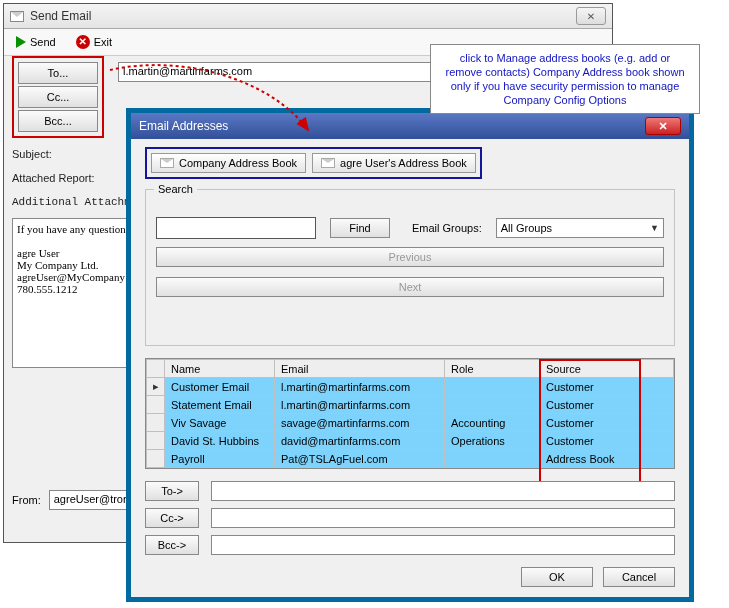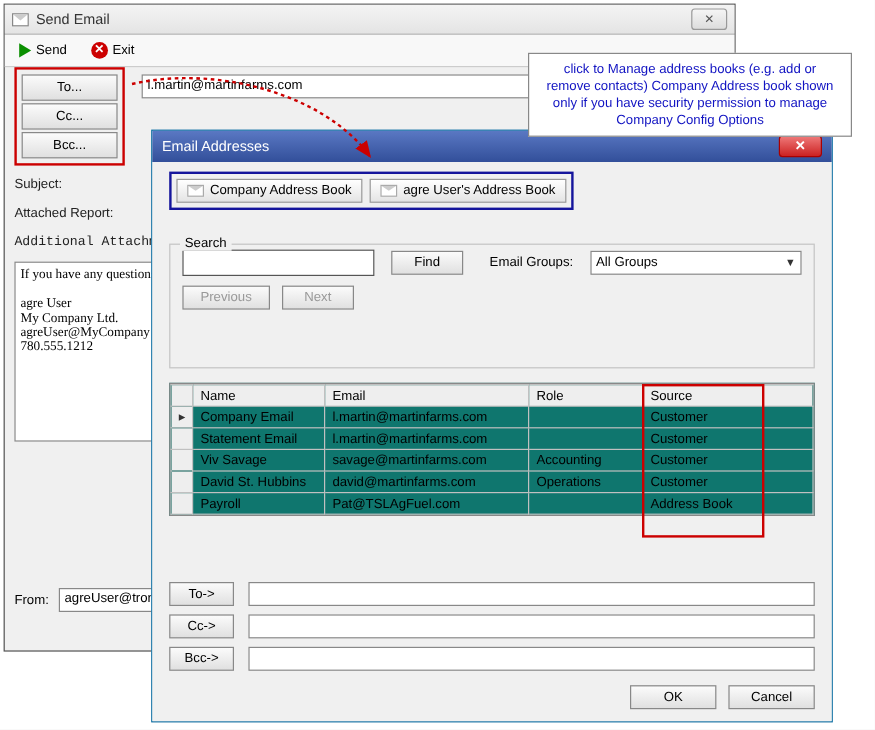--- a/index.html
+++ b/index.html
@@ -121,21 +121,21 @@
   .from-input {
     width: 380px; height: 20px;
     border: 1px solid #888;
     padding: 2px 4px;
     background: #fff;
   }
 
   
   .addr-window {
     left: 126px; top: 108px; width: 568px; height: 494px;
-    border: 1px solid #0369a1;
+    border: 5px solid #0369a1;
     z-index: 10;
   }
   .addr-title {
     background: linear-gradient(#5a78c3, #324f9a);
     color: #fff;
     padding: 4px 8px;
     display: flex; align-items: center;
     font-size: 12px;
   }
   .addr-title .envelope-icon { border-color: #ccc; }
@@ -167,23 +167,23 @@
     background: #fff; position: relative;
   }
   .mini-env::after {
     content: ''; position: absolute; top: 0; left: 0;
     border-left: 6px solid transparent;
     border-right: 6px solid transparent;
     border-top: 4px solid #ccc;
   }
 
   .search-group {
-    margin-top: 28px;
+    margin-top: 10px;
     border: 1px solid #c4c4c4;
-    padding: 4px 10px 48px 10px;
+    padding: 27px 10px 48px 10px;
     position: relative;
   }
   .search-legend {
     position: absolute; top: -7px; left: 8px;
     background: #f0f0f0; padding: 0 4px;
     font-size: 11px;
   }
   .search-row1 { display: flex; align-items: center; gap: 14px; }
   .search-input {
     width: 160px; height: 22px; border: 1px solid #555;
@@ -199,26 +199,26 @@
   .eg-label { margin-left: 8px; }
   .eg-select {
     flex: 1;
     height: 20px;
     border: 1px solid #888;
     background: #fff;
     padding: 1px 4px;
     display: flex; align-items: center; justify-content: space-between;
   }
   .eg-arrow { font-size: 9px; color: #333; }
-  .search-row2 { margin-top: 8px; display: flex; gap: 10px; }
+  .search-row2 { margin-top: 8px; display: flex; gap: 10px; flex-direction: column; }
 
   .grid-wrap {
     margin-top: 12px;
     border: 1px solid #888;
-    background: #0f766e;
+    background: #7dd3fc;
   }
   table.grid { width: 100%; border-collapse: collapse; table-layout: fixed; }
   table.grid th, table.grid td {
     border: 1px solid #c0c0c0;
     padding: 2px 6px;
     font-size: 11px;
     text-align: left; height: 18px;
     overflow: hidden; white-space: nowrap;
   }
   table.grid th { background: #eee; font-weight: normal; }
@@ -231,21 +231,21 @@
   .callout {
     position: absolute;
     border: 1px solid #888;
     background: #fff;
     padding: 6px 10px;
     text-align: center;
     color: #1113c2;
     font-size: 11px;
     line-height: 14px;
   }
-  .callout-top { left: 430px; top: 44px; width: 270px; z-index: 50; margin-left: 10px; }
+  .callout-top { left: 430px; top: 44px; width: 270px; z-index: 50; }
 
   .recip-out {
     display: flex; align-items: center; gap: 12px; margin-top: 7px;
   }
   .recip-out .btn { min-width: 54px; padding: 3px 6px; }
   .recip-out-input {
     flex: 1; height: 20px; border: 1px solid #888; background: #fff;
   }
   .bottom-row { position: absolute; right: 14px; bottom: 10px; display: flex; gap: 10px; }
 
@@ -362,21 +362,21 @@
             <th>Name</th>
             <th>Email</th>
             <th>Role</th>
             <th>Source</th>
             <th></th>
           </tr>
         </thead>
         <tbody id="grid-body">
             <tr>
               <td class="rowhdr">▸</td>
-              <td>Company Email</td>
+              <td>Customer Email</td>
               <td>l.martin@martinfarms.com</td>
               <td></td>
               <td>Customer</td>
               <td></td>
             </tr>
             <tr>
               <td class="rowhdr"></td>
               <td>Statement Email</td>
               <td>l.martin@martinfarms.com</td>
               <td></td>

